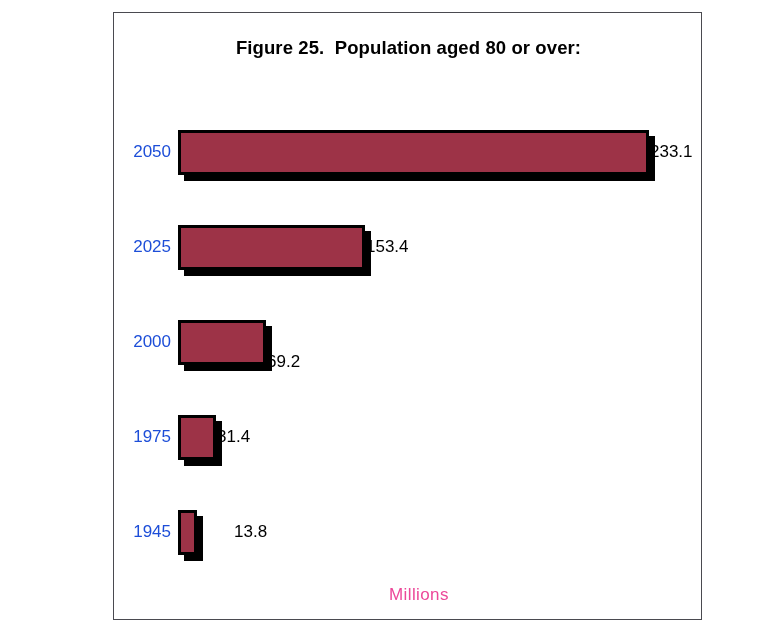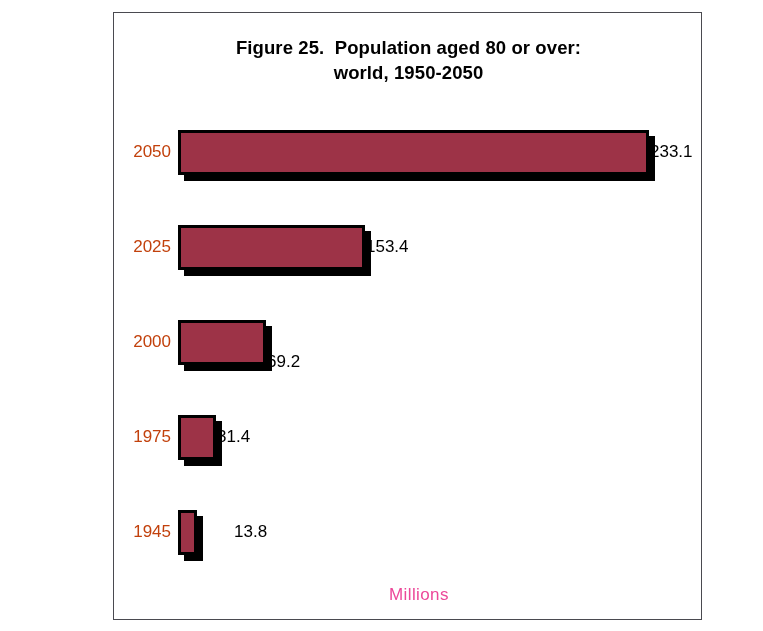--- a/index.html
+++ b/index.html
@@ -61,21 +61,21 @@
     width: 589px;
     height: 52px;
   }
   .bar-year-label {
     position: absolute;
     left: 0;
     top: 13px;
     width: 57px;
     text-align: right;
     font-size: 17px;
-    color: #c2410c;
+    color: #1d4ed8;
     line-height: 21px;
     white-space: nowrap;
   }
   .bar-shape-wrap {
     position: absolute;
     left: 64px;
     top: 0;
     height: 52px;
   }
   .bar-shadow {
@@ -115,21 +115,20 @@
 </style>
 </head>
 <body>
 
 <div id="figure-root">
 
   <div id="chart-frame">
 
     <div id="chart-title">
       <span class="title-line">Figure 25.  Population aged 80 or over:</span>
-      <span class="title-line">world, 1950-2050</span>
     </div>
 
     <div id="plot-area">
 
       <div class="bar-row" style="top:115px;">
         <span class="bar-year-label">2050</span>
         <div class="bar-shape-wrap" style="width:476px;">
           <div class="bar-shadow" style="width:471px;"></div>
           <div class="bar-body" style="width:471px;"></div>
         </div>

